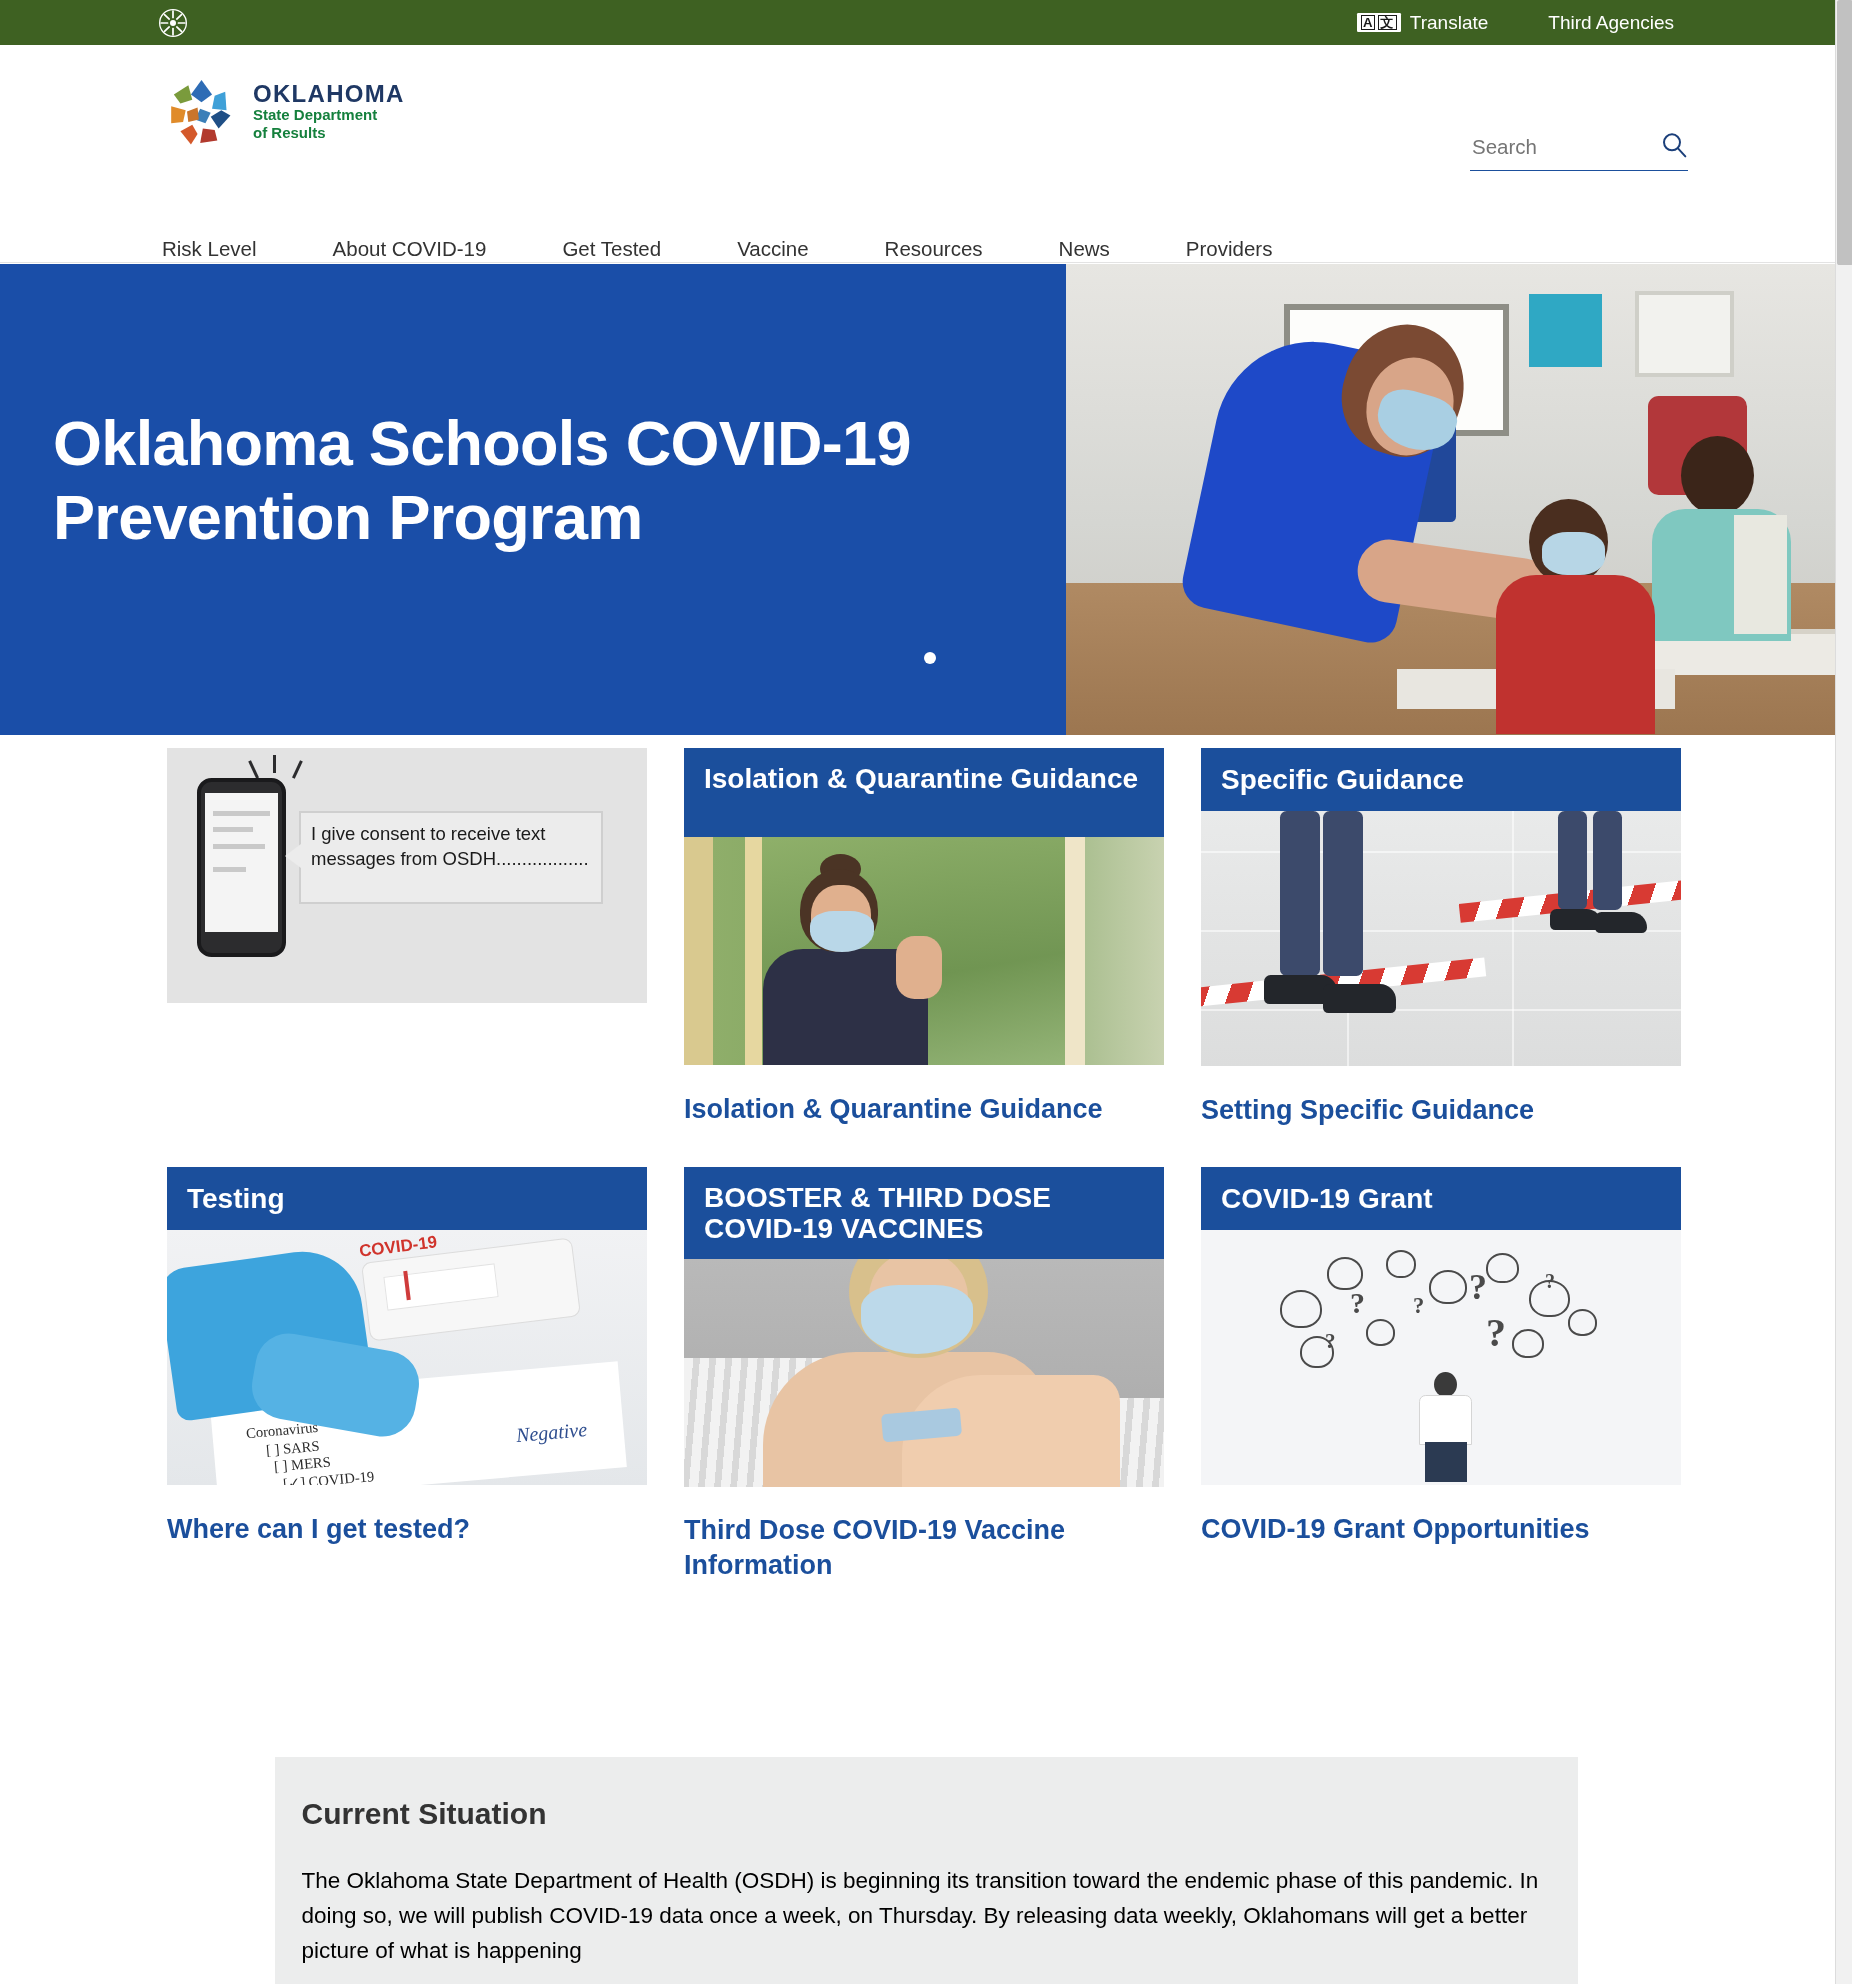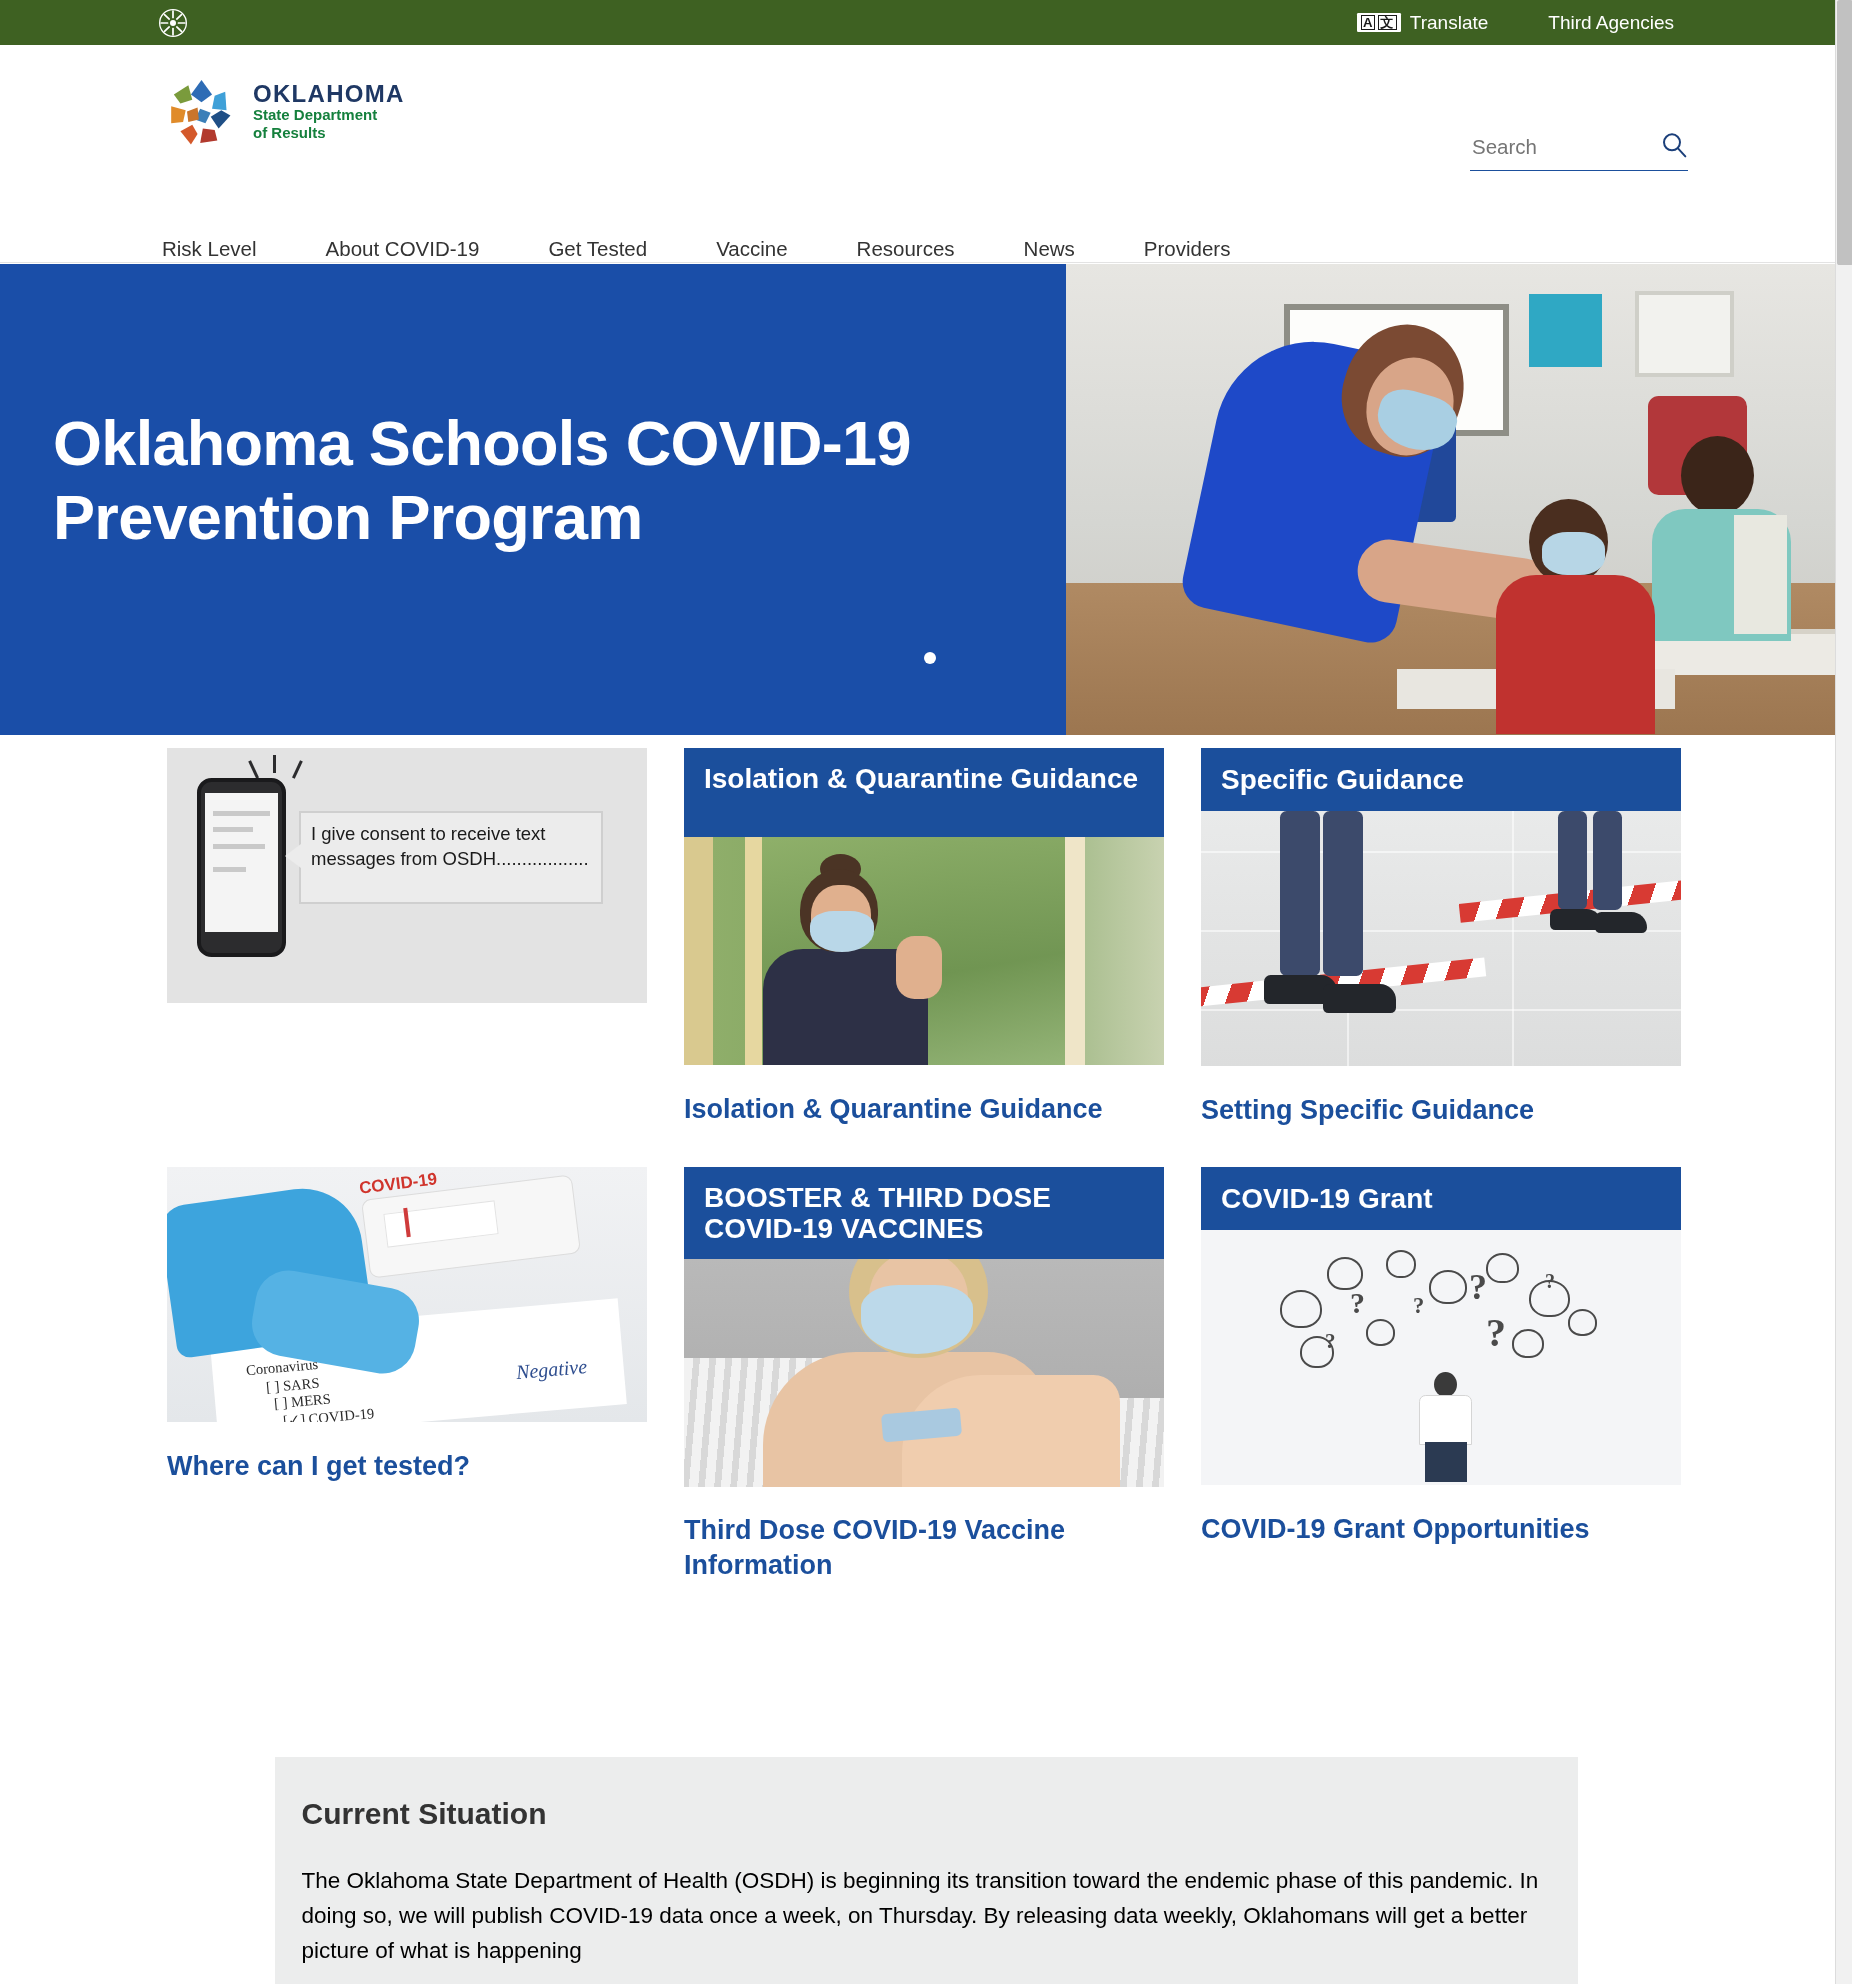--- a/index.html
+++ b/index.html
@@ -124,21 +124,21 @@
     border: none;
     cursor: pointer;
     padding: 0;
   }
 
   
   .nav {
     position: absolute;
     left: 162px; top: 192px;
     display: flex;
-    gap: 9px;
+    gap: 16px;
   }
   .nav-item {
     font-size: 20.5px;
     color: #333333;
     padding: 0 30px 0 0;
     margin-right: 30px;
     white-space: nowrap;
     cursor: pointer;
   }
   .nav-item:last-child { margin-right: 0; padding-right: 0; }
@@ -531,20 +531,21 @@
         <div class="leg" style="left:357px; top:0; width:29px; height:99px;"></div>
         <div class="leg" style="left:392px; top:0; width:29px; height:99px;"></div>
         <div class="shoe" style="left:349px; top:98px; width:52px; height:21px;"></div>
         <div class="shoe" style="left:394px; top:101px; width:52px; height:21px;"></div>
       </div>
     </div>
     <a class="card-link">Setting Specific Guidance</a>
   </div>
 
   <div class="card">
+    <div class="card-head">Testing</div>
     <div class="card-img">
       <div class="test-scene">
         <div class="form-paper"></div>
         <div class="glove"></div>
         <div class="glove2"></div>
         <div class="cassette"></div>
         <div class="cassette-strip"></div>
         <div class="cassette-line" style="left:238px; top:41px;"></div>
         <div class="covid-label">COVID-19</div>
         <div class="form-text" style="left:79px; bottom:46px; transform:rotate(-5deg);">Coronavirus</div>

